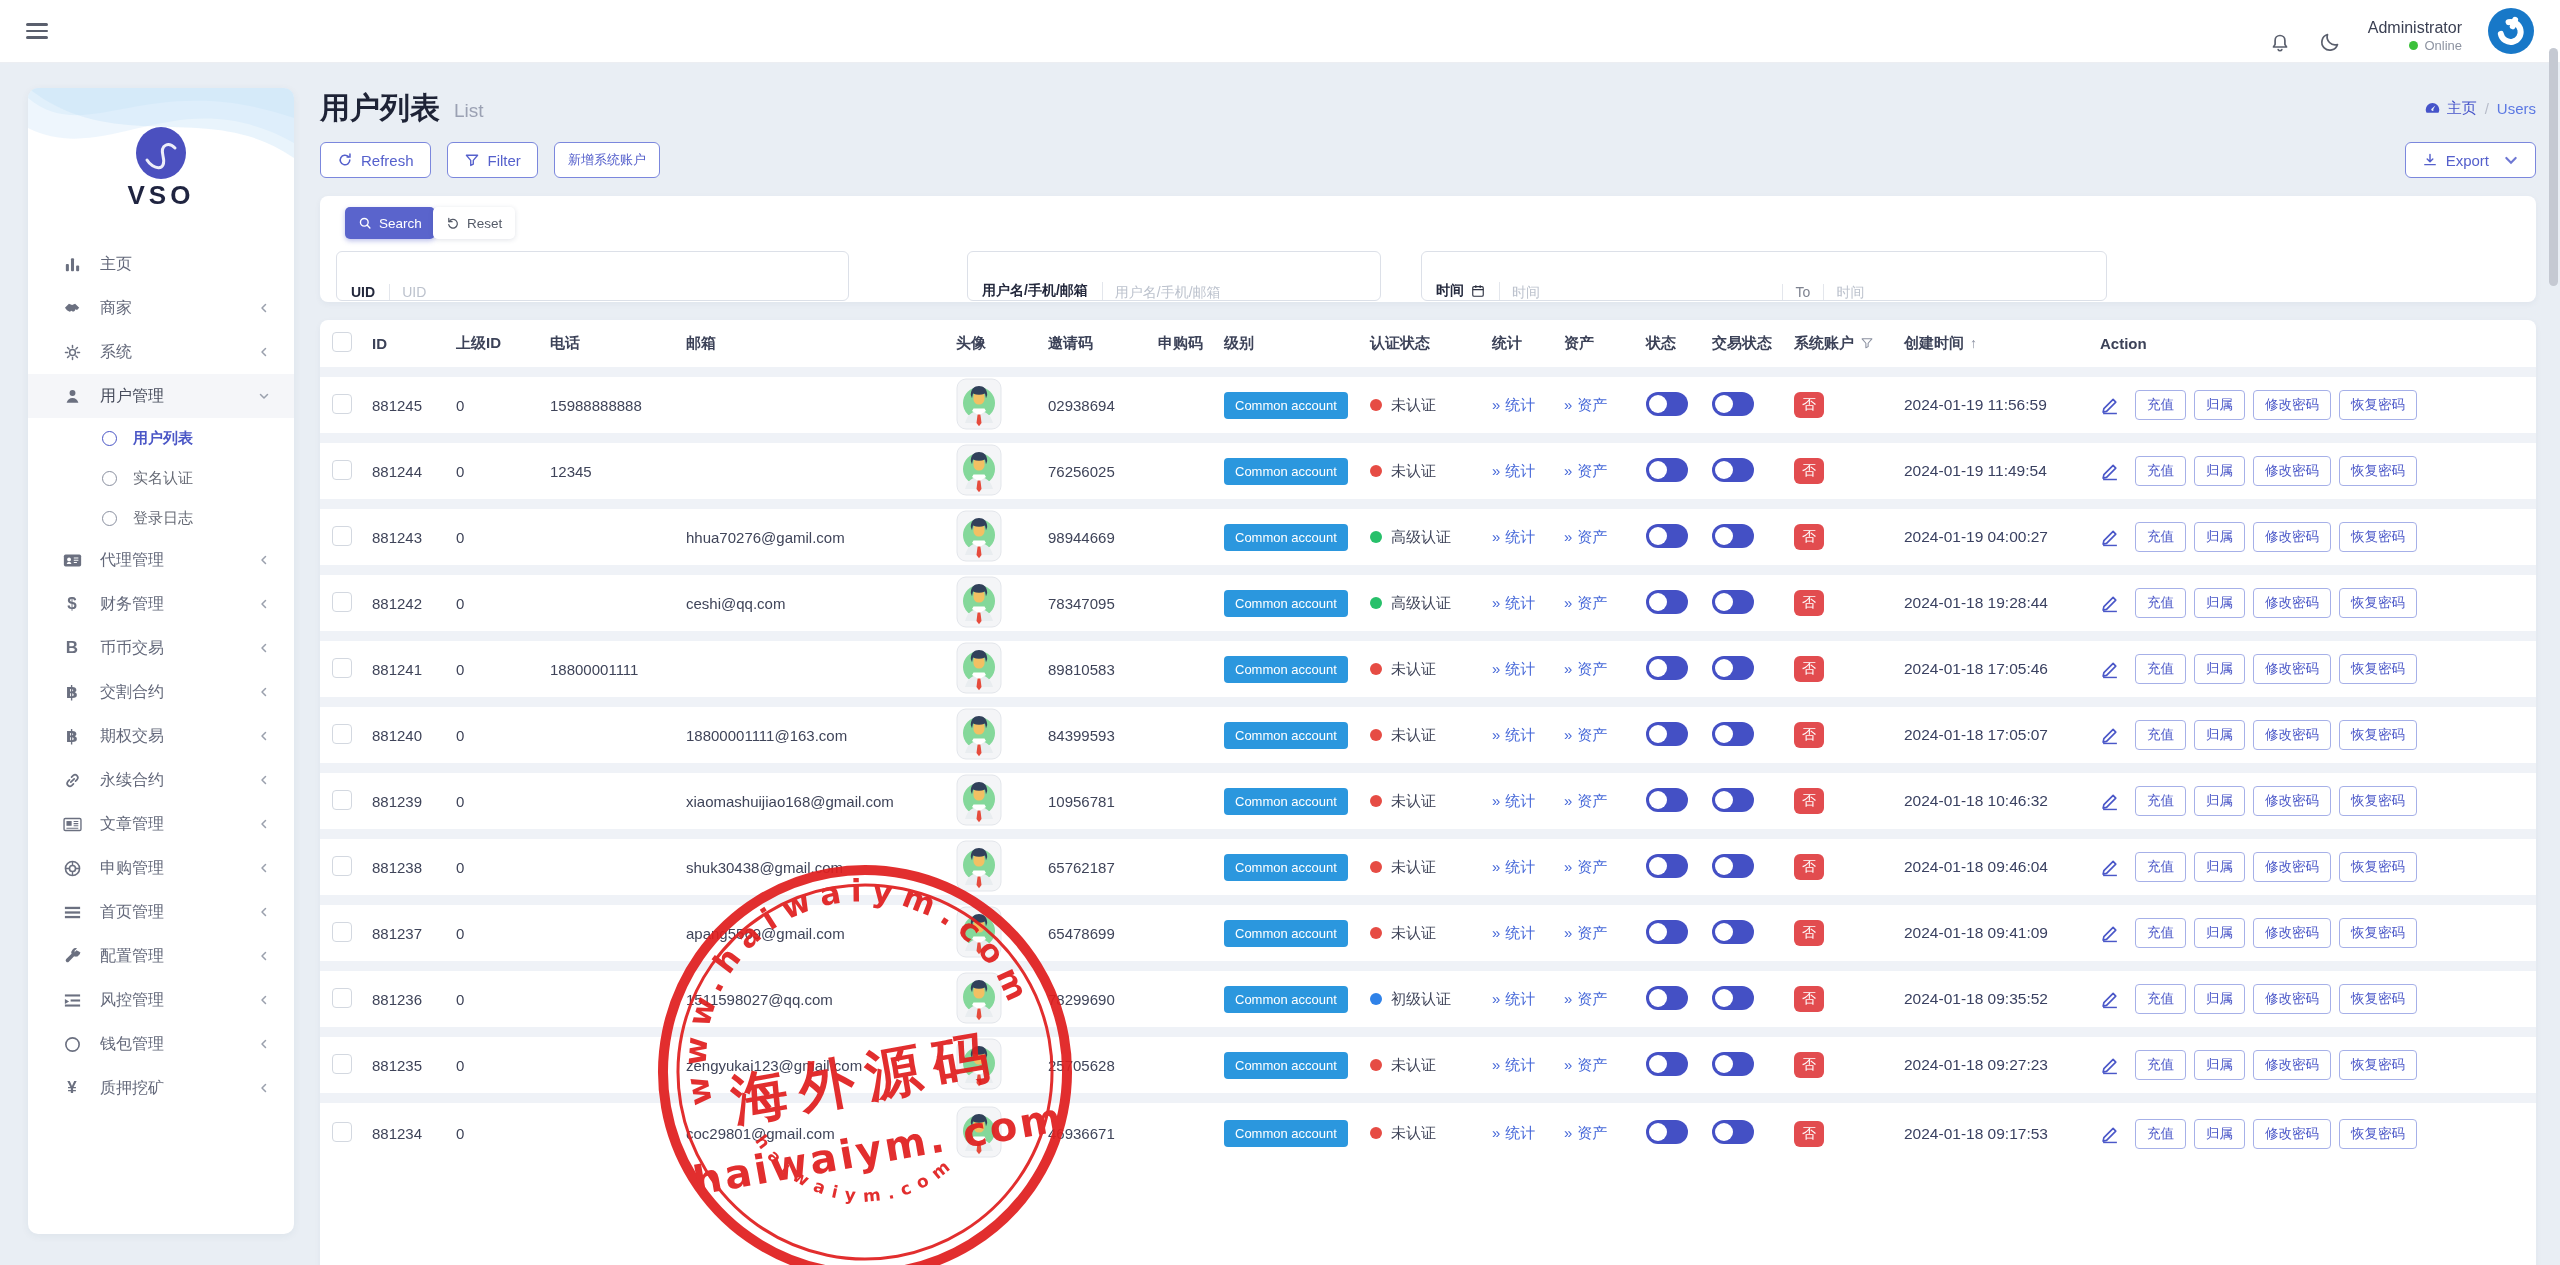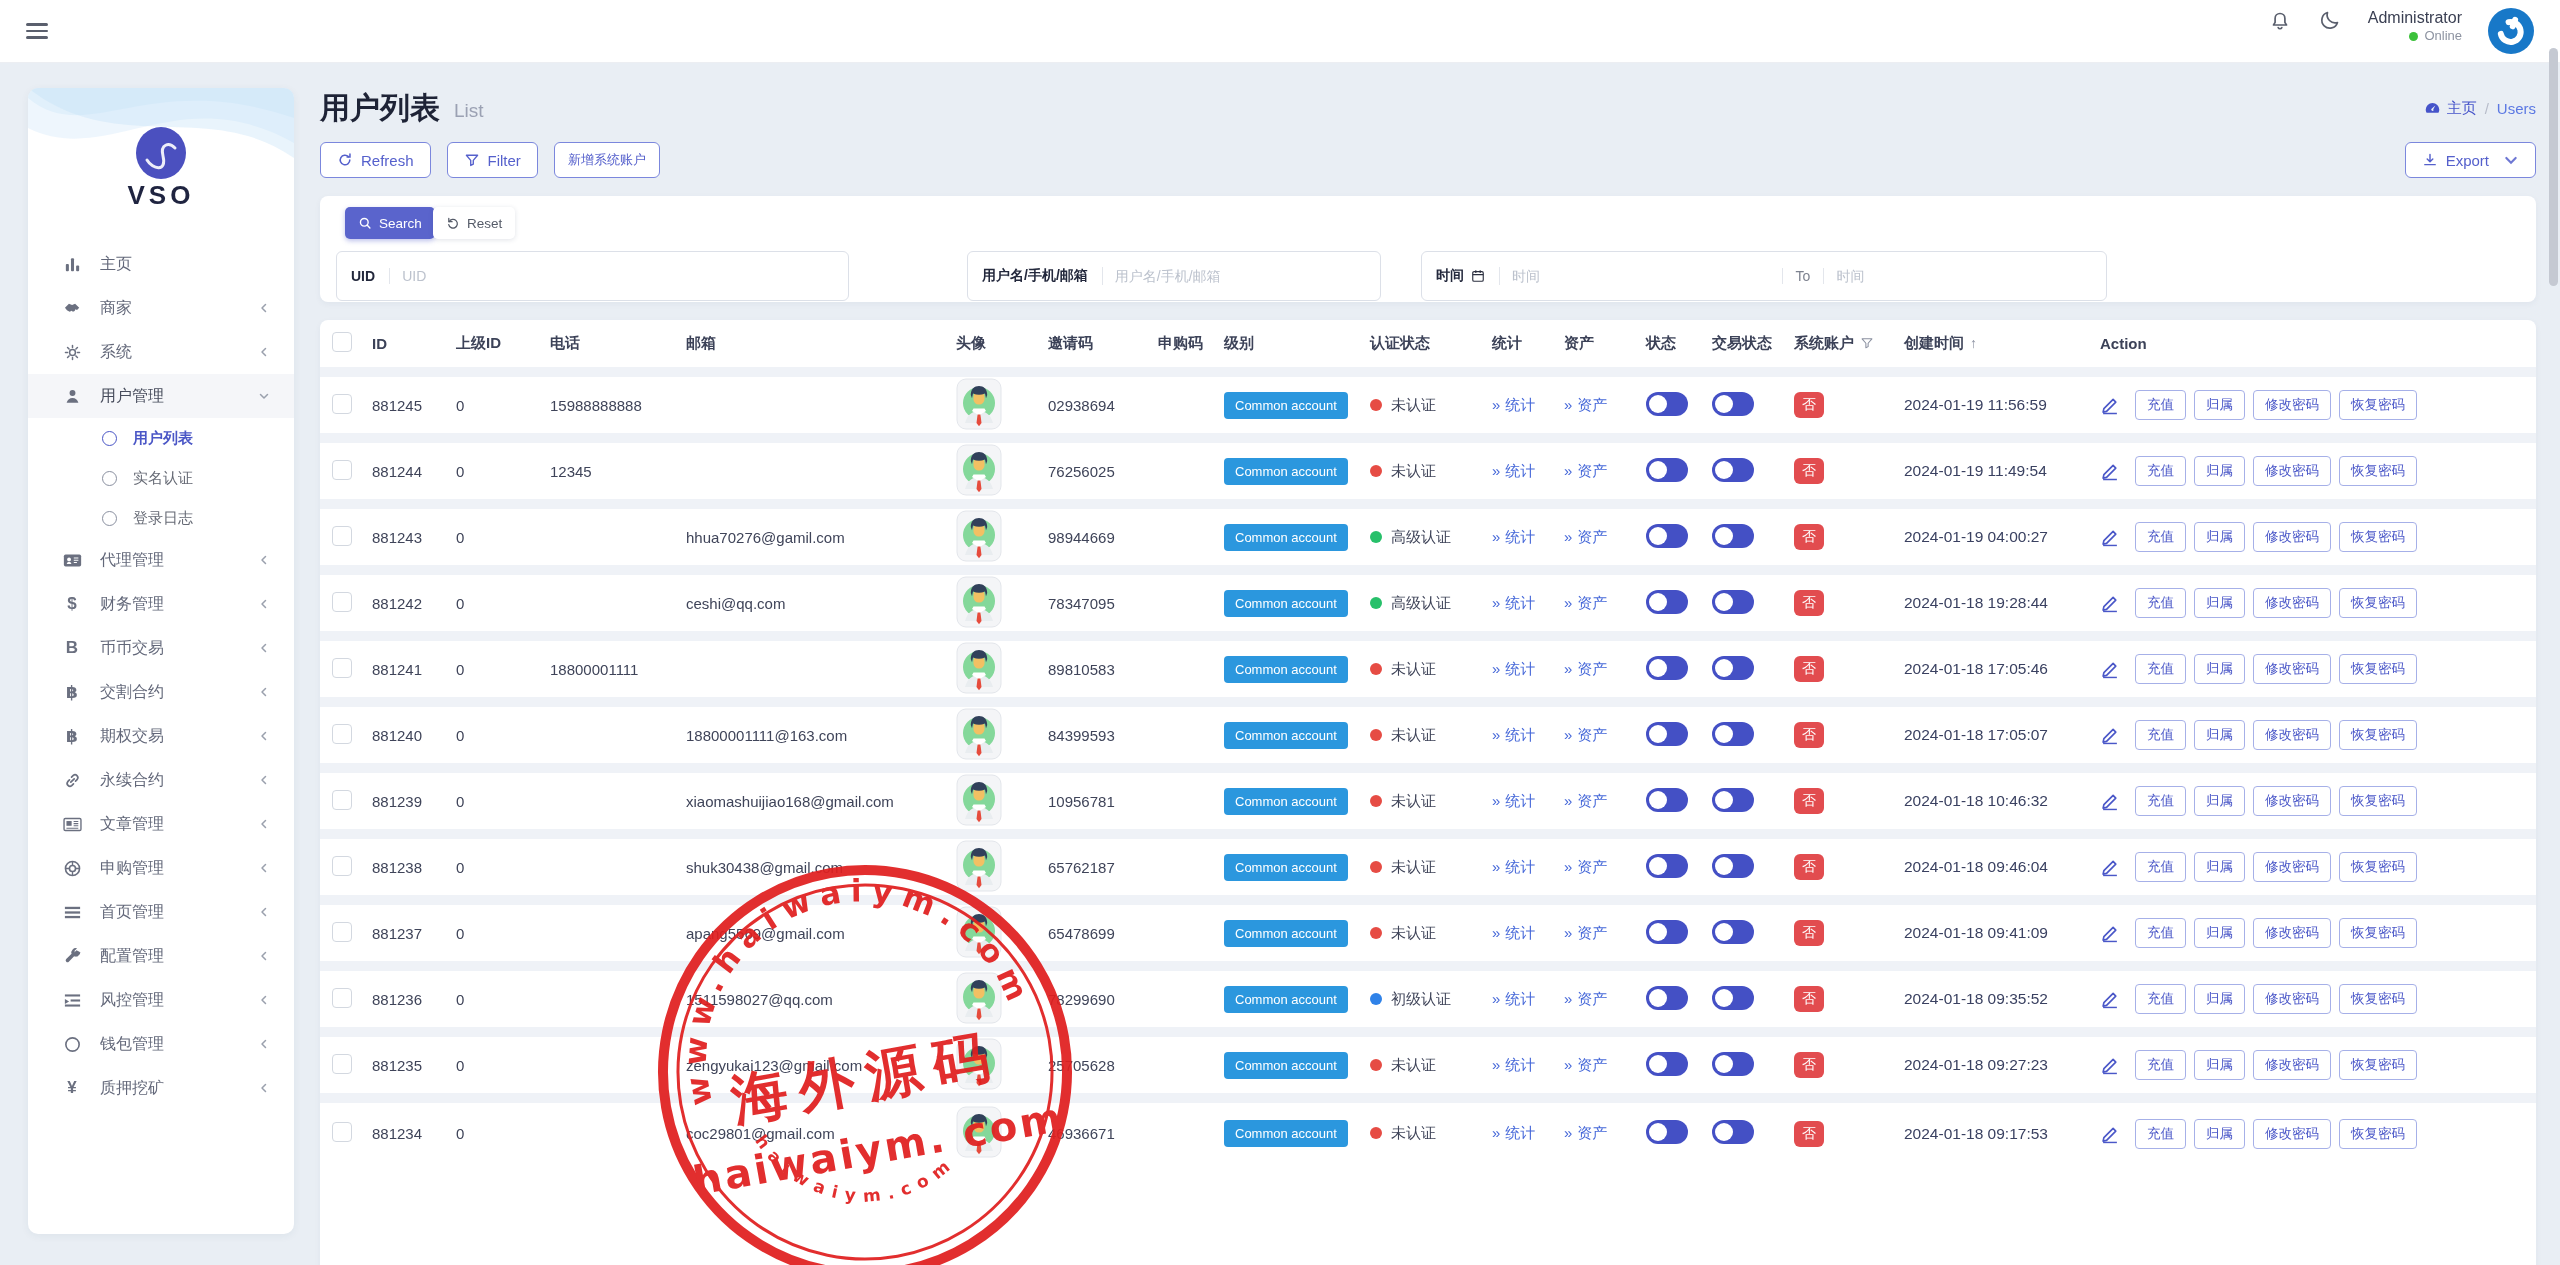--- a/index.html
+++ b/index.html
@@ -5,21 +5,21 @@
   * { margin:0; padding:0; box-sizing:border-box; }
   html,body { width:2560px; height:1265px; overflow:hidden; }
   body { font-family:"Liberation Sans","DejaVu Sans",sans-serif; background:#e9eef4; color:#3f4459; }
   .screen { position:relative; width:2560px; height:1265px; }
 
   
   .topbar { position:absolute; top:0; left:0; width:2560px; height:62px; background:#fff;
             box-shadow:0 1px 0 #eceef2; display:flex; align-items:center; padding:0 26px; z-index:20; }
   .hamburger { width:22px; cursor:pointer; }
   .hamburger span { display:block; height:2.5px; background:#5a5f6d; margin:4px 0; border-radius:2px; }
-  .tb-right { margin-left:auto; display:flex; align-items:flex-start; gap:26px; }
+  .tb-right { margin-left:auto; display:flex; align-items:flex-end; gap:26px; }
   .tb-icon { width:24px; height:24px; display:inline-flex; }
   .tb-user { text-align:right; line-height:1.25; }
   .tb-user .uname { font-size:16px; color:#3a3f52; }
   .tb-user .ustatus { font-size:13px; color:#8d93a1; display:flex; align-items:center; gap:6px; justify-content:flex-end; }
   .odot { width:9px; height:9px; border-radius:50%; background:#3cc13b; display:inline-block; }
   .tb-avatar { width:46px; height:46px; }
 
   
   .sidebar { position:absolute; left:28px; top:88px; width:266px; height:1146px; background:#fff;
              border-radius:10px; box-shadow:0 2px 8px rgba(40,60,90,.06); overflow:hidden; z-index:10; }
@@ -65,21 +65,21 @@
   .search-card { margin-top:18px; height:106px; background:#fff; border-radius:8px; position:relative;
                  box-shadow:0 2px 6px rgba(40,60,90,.05); }
   .btn-search { position:absolute; left:25px; top:11px; height:32px; padding:0 13px; background:#5a64cc; color:#fff;
                 border:none; border-radius:5px; font-size:13.5px; display:inline-flex; align-items:center; gap:7px;
                 box-shadow:0 2px 5px rgba(90,100,204,.4); cursor:pointer; }
   .btn-search svg { width:14px; height:14px; }
   .btn-reset { position:absolute; left:113px; top:11px; height:32px; padding:0 13px; background:#fff; color:#555b68;
                border:none; border-radius:5px; font-size:13.5px; display:inline-flex; align-items:center; gap:7px;
                box-shadow:0 1px 5px rgba(40,60,90,.14); cursor:pointer; }
   .btn-reset svg { width:14px; height:14px; }
-  .igroup { position:absolute; top:55px; height:50px; display:flex; align-items:center;
+  .igroup { position:absolute; top:55px; height:50px; display:flex; align-items:flex-end;
             border:1px solid #dce0e8; border-radius:6px; background:#fff; overflow:hidden; }
   .ilabel { display:flex; align-items:center; gap:7px; padding:0 14px; font-weight:700; font-size:14px; color:#23283c;
             border-right:1px solid #e3e6ec; white-space:nowrap; }
   .ilabel svg { width:14px; height:14px; }
   .igroup input { border:none; outline:none; padding:0 12px; font-size:14px; color:#333; flex:1; min-width:0; background:transparent; }
   .igroup input::placeholder { color:#bcc2cd; }
   .to-seg { display:flex; align-items:center; padding:0 13px; font-size:14px; color:#7d828f;
             border-left:1px solid #e3e6ec; border-right:1px solid #e3e6ec; }
   .g-uid { left:16px; width:513px; }
   .g-name { left:647px; width:414px; }

